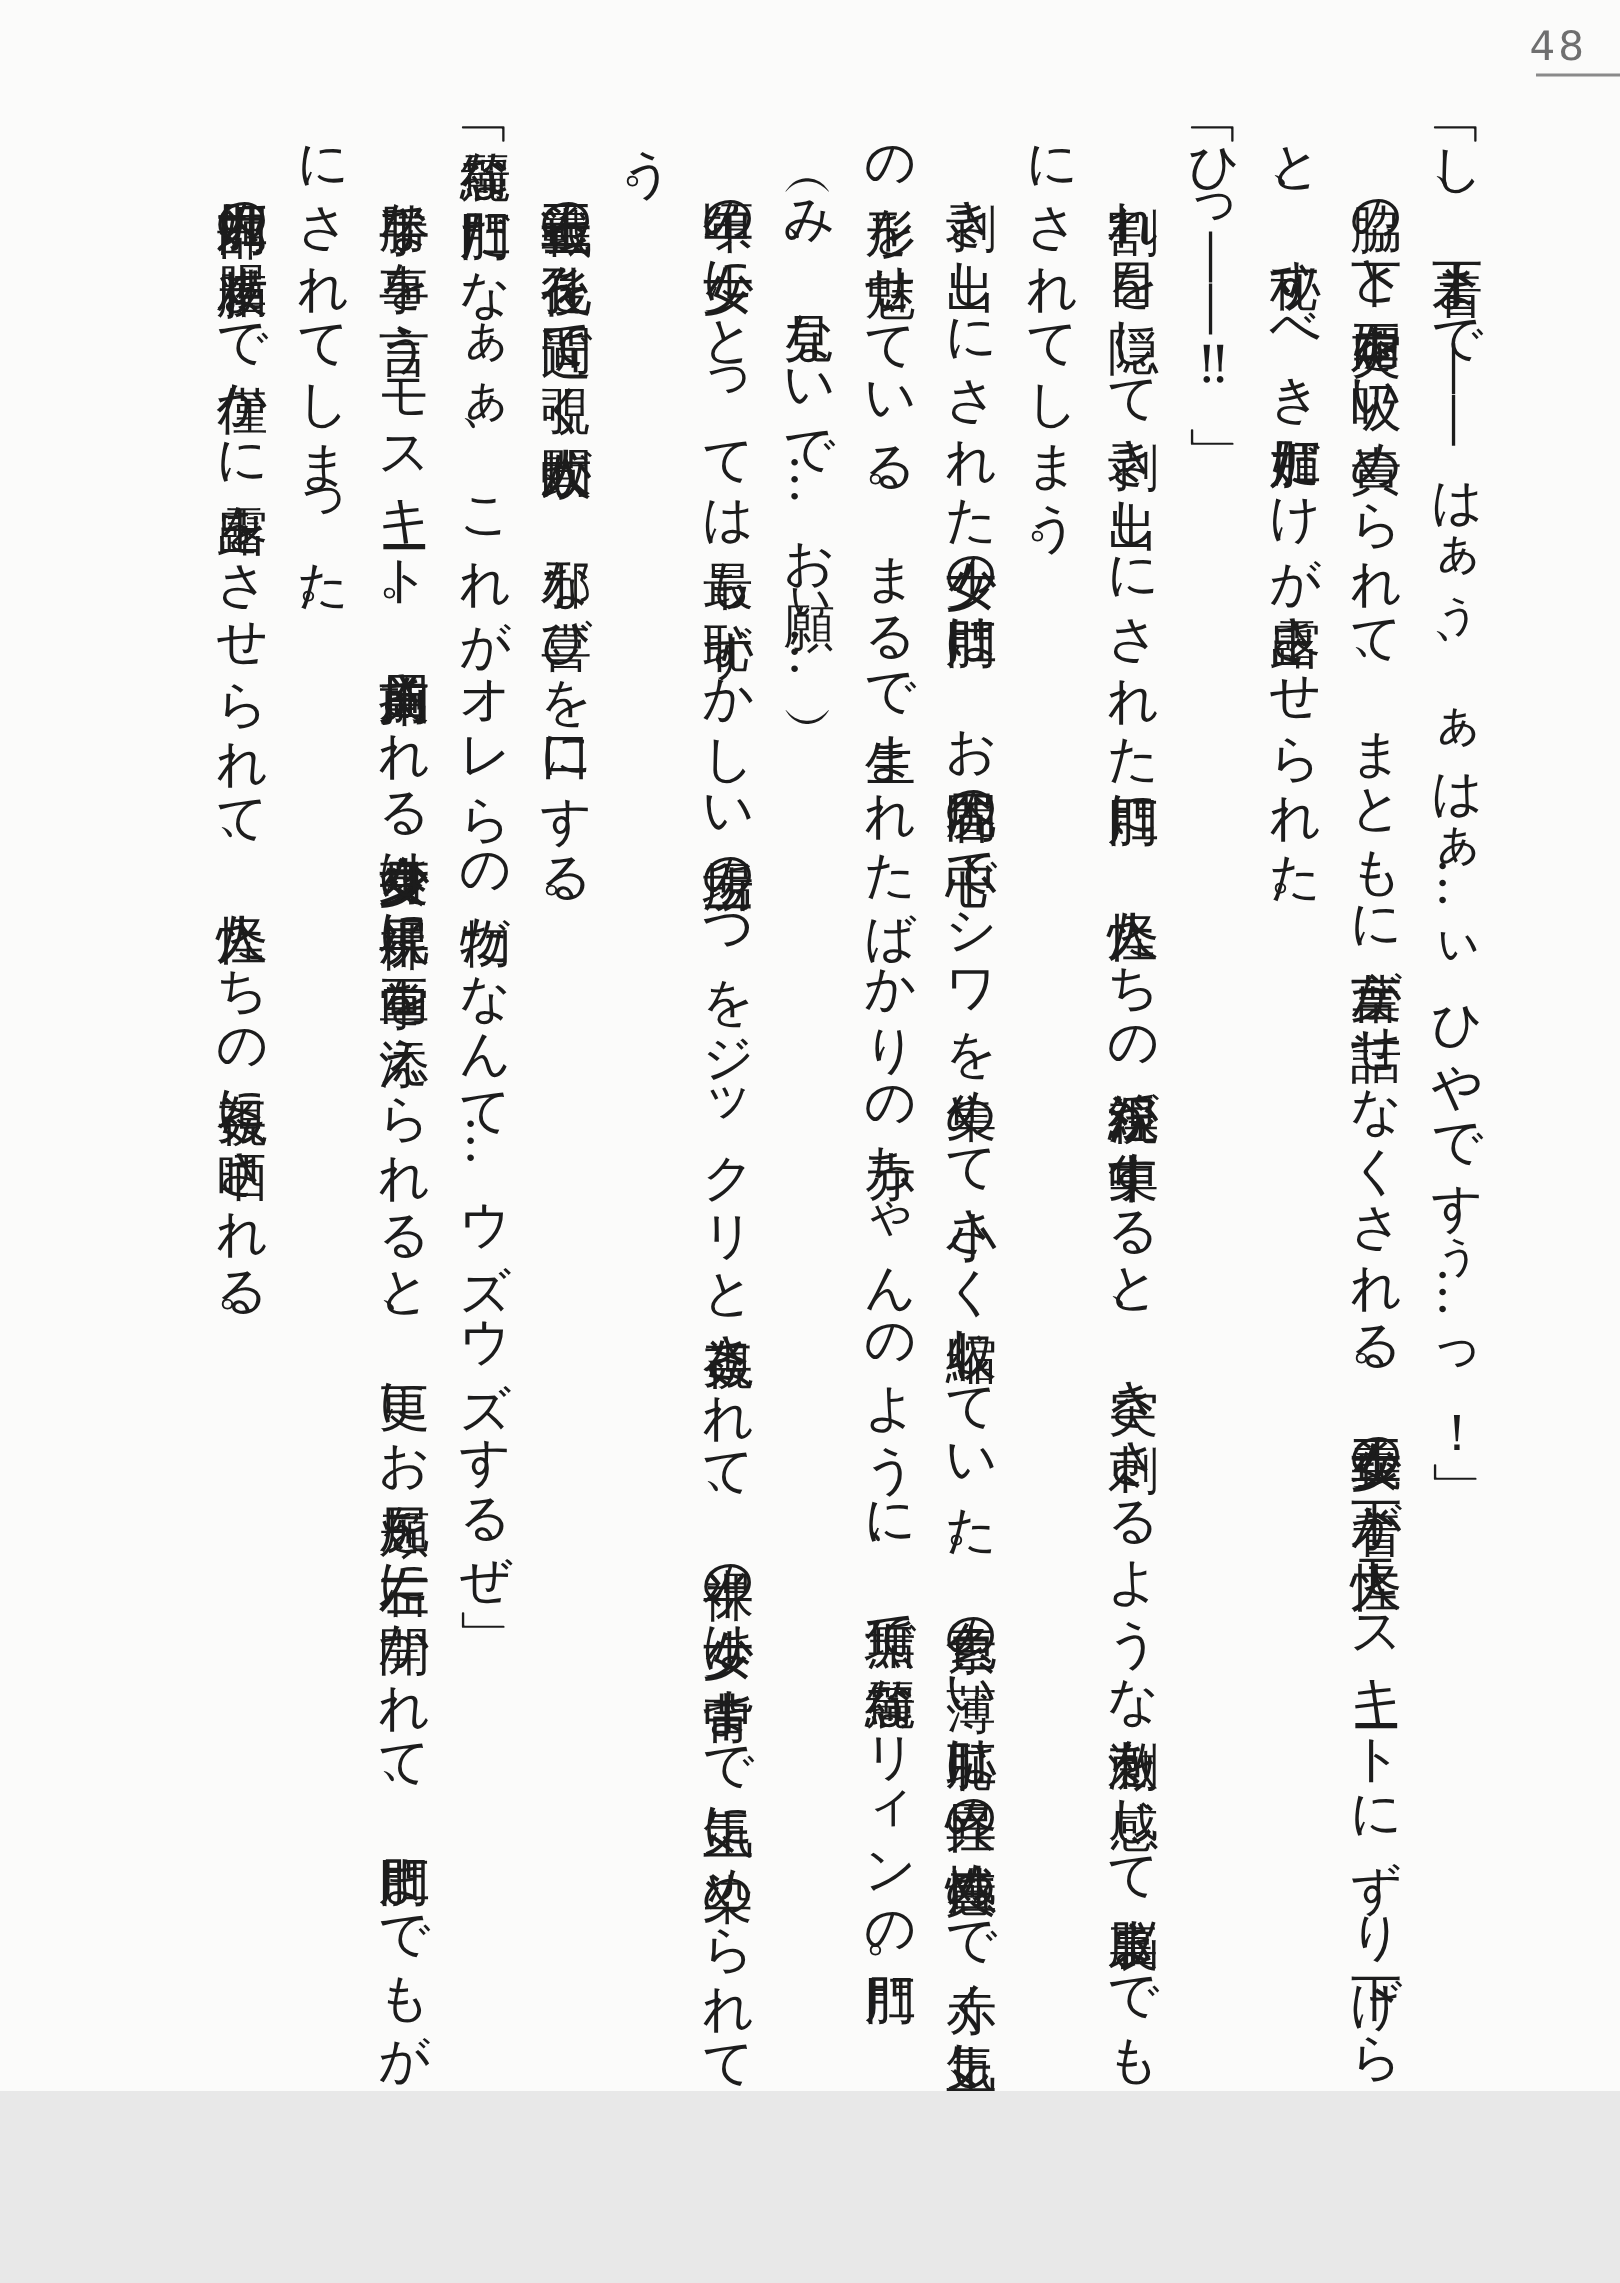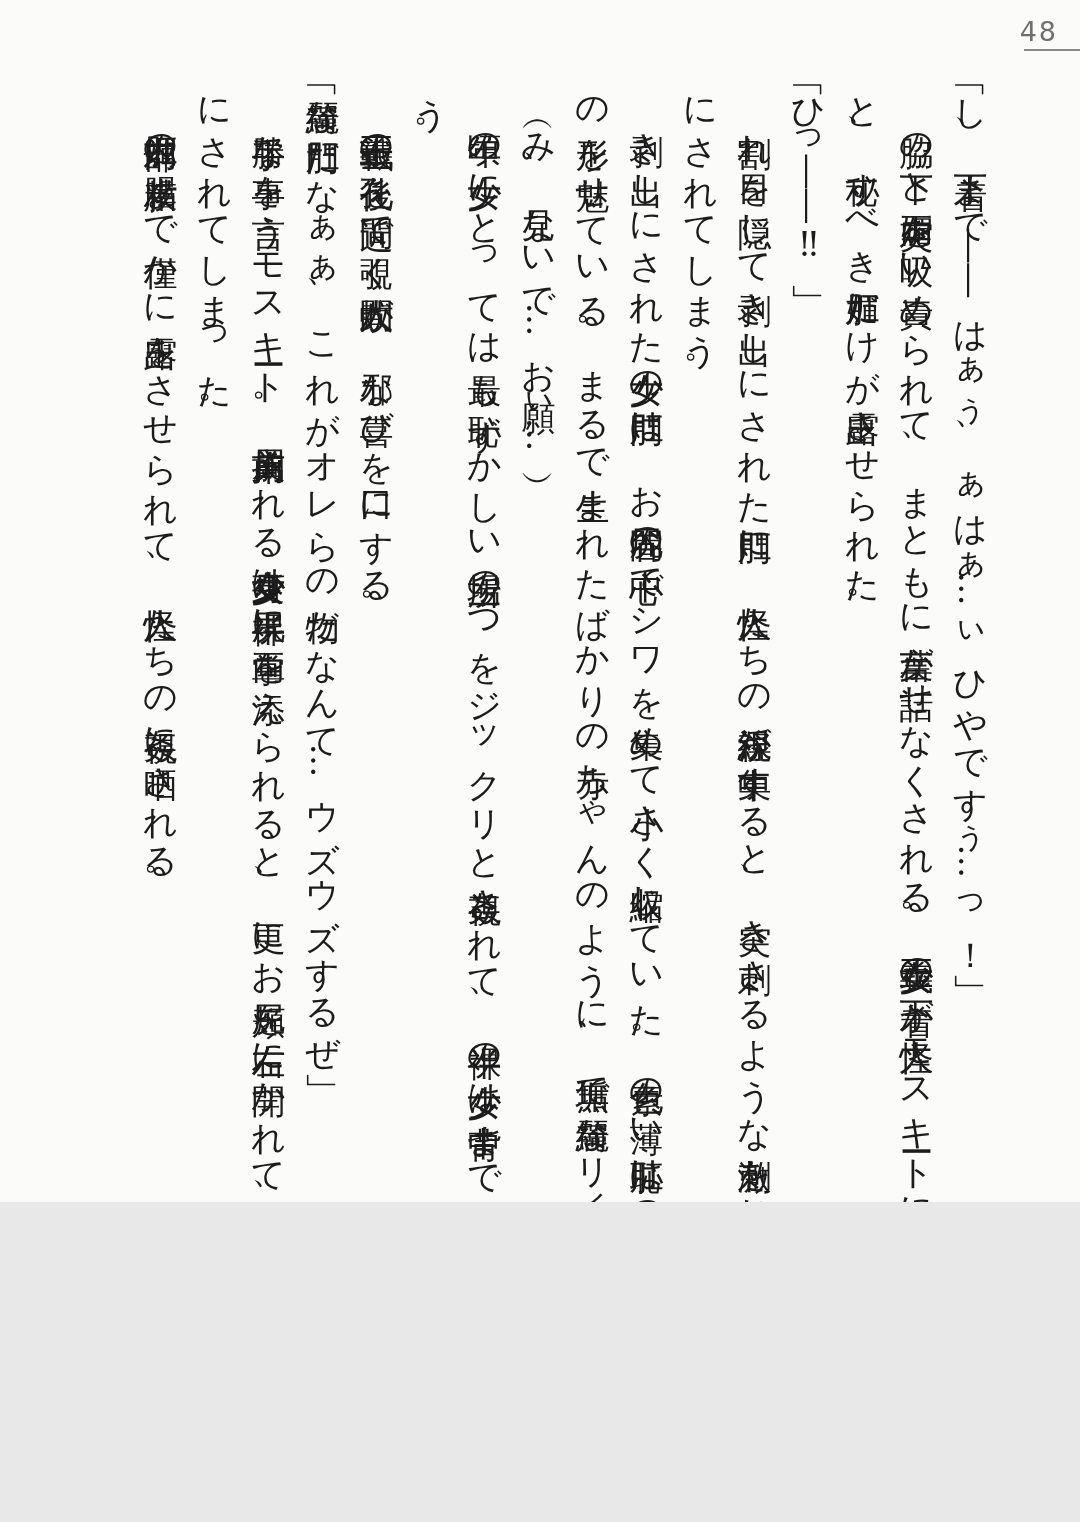--- a/index.html
+++ b/index.html
@@ -3,21 +3,21 @@
 <meta charset="utf-8">
 <style>
   html, body {
     margin: 0;
     padding: 0;
     background: #e8e8e8;
   }
   .page {
     position: relative;
     width: 1080px;
-    height: 1202px;
+    height: 1394px;
     background: #fbfbfa;
     overflow: hidden;
     font-family: "DejaVu Serif", "Liberation Serif", serif;
   }
   .page-number {
     position: absolute;
     top: 16px;
     right: 22px;
     font-family: "DejaVu Sans", "Liberation Sans", sans-serif;
     font-size: 27px;

